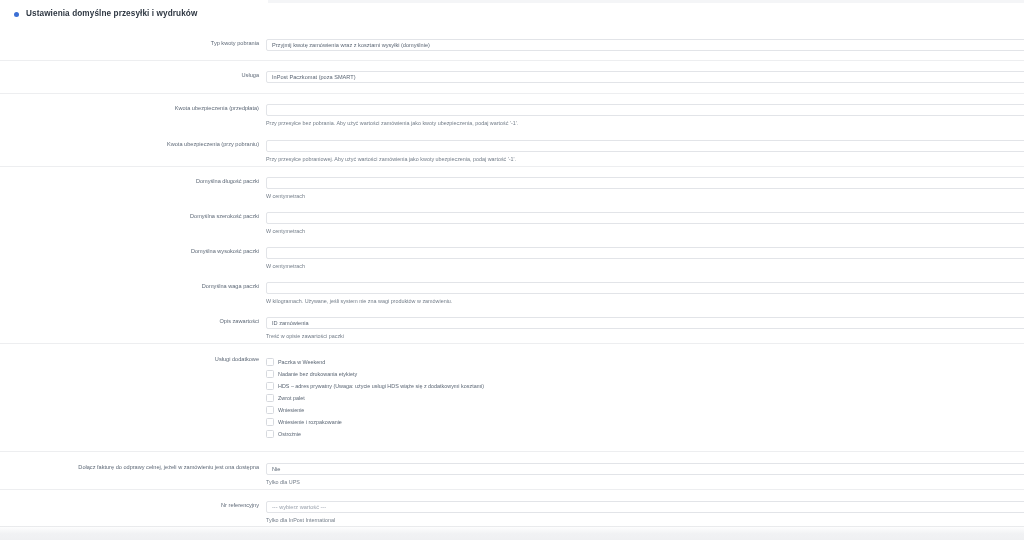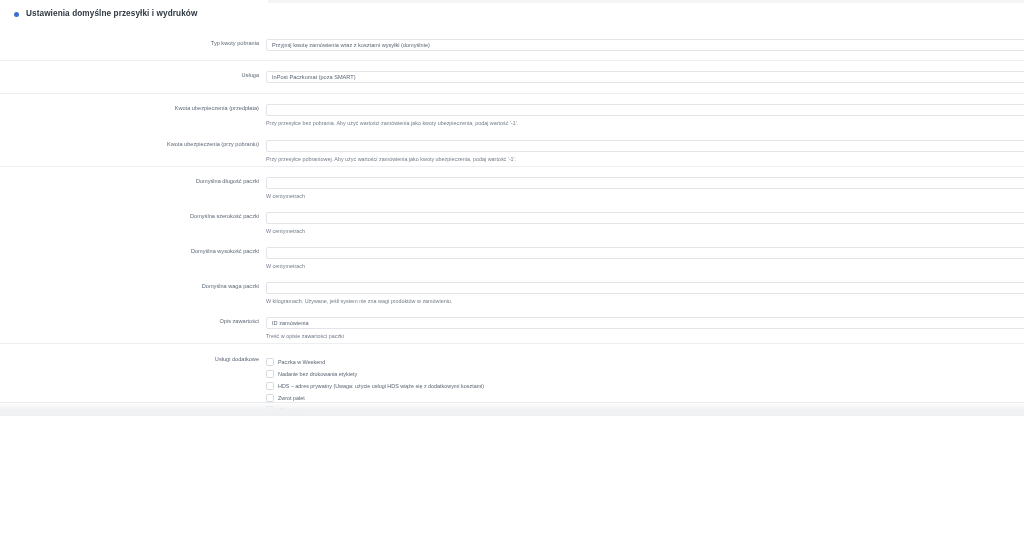--- a/index.html
+++ b/index.html
@@ -12,21 +12,21 @@
     height: 540px;
     overflow: hidden;
     font-family: "Liberation Sans", sans-serif;
     color: #3d4852;
     -webkit-font-smoothing: antialiased;
   }
 
   .page {
     position: relative;
     width: 1024px;
-    height: 416px;
+    height: 540px;
     background: #ffffff;
     overflow: hidden;
   }
 
   
   .top-edge {
     position: absolute;
     top: 0;
     left: 268px;
     right: 0;

